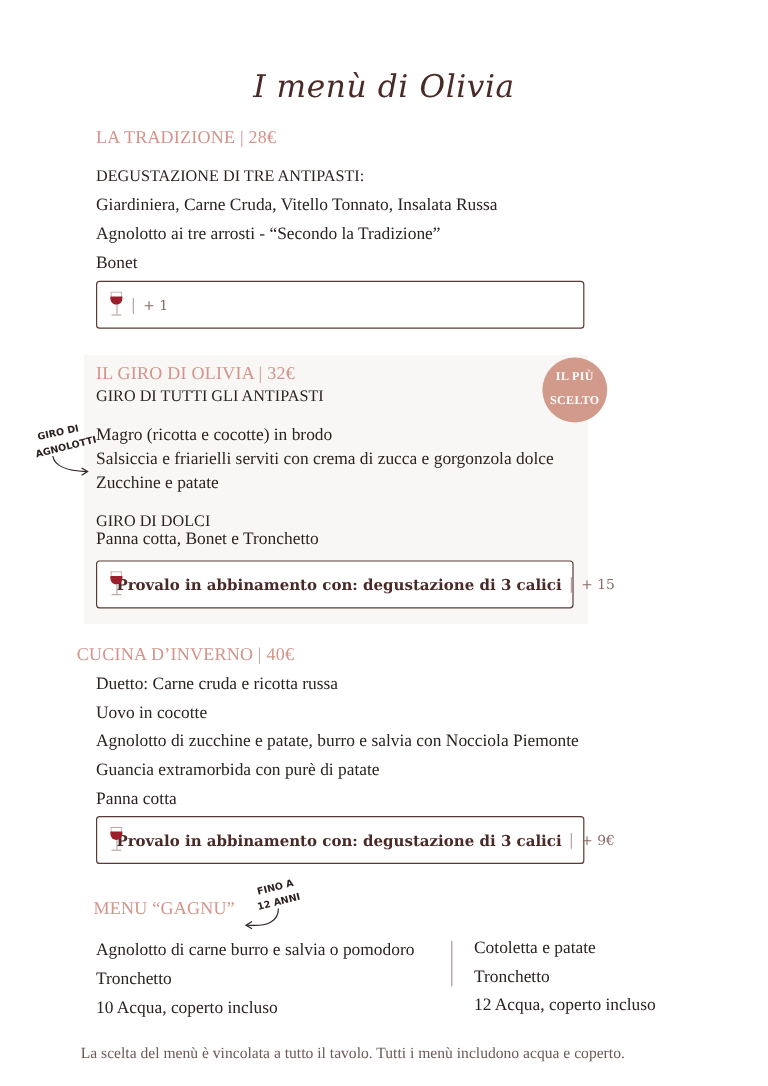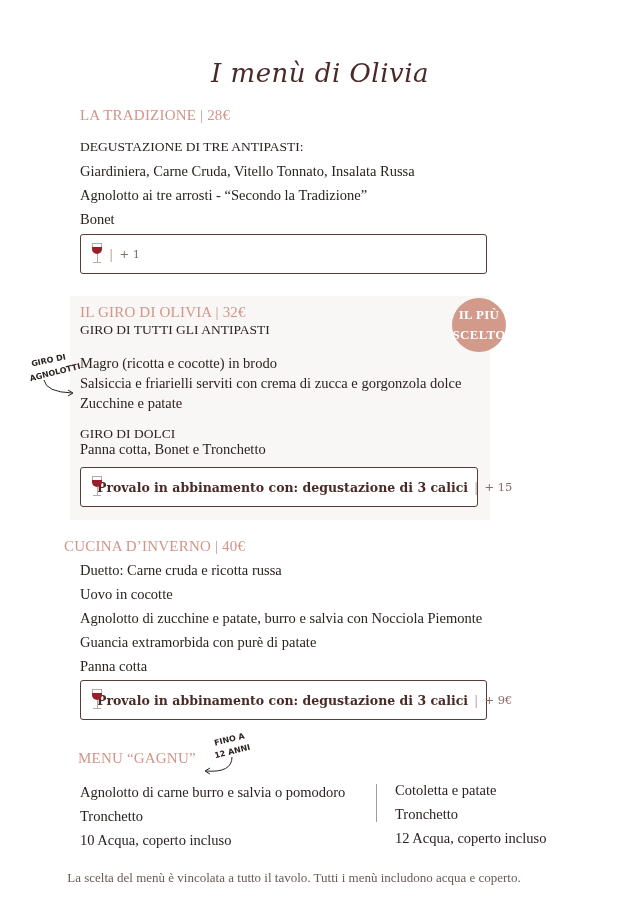--- a/index.html
+++ b/index.html
@@ -16,21 +16,21 @@
   .wine-box .label { font-family:"DejaVu Serif",serif; font-weight:bold; font-size:12.5px; color:#4a2a27; margin-left:6px; white-space:nowrap; }
   .wine-box .sep { color:#b9a8a5; margin:0 6px; font-size:13px; }
   .wine-box .price { font-family:"DejaVu Serif",serif; font-size:11.5px; color:#8a6a66; white-space:nowrap; }
   .glass { width:12px; height:22px; position:relative; }
   .glass .bowl { position:absolute; left:1px; top:0; width:10px; height:10px; border:1px solid #b9a8a5; border-bottom:none; border-radius:0 0 5px 5px; box-sizing:border-box; overflow:hidden; background:#fff; }
   .glass .wine { position:absolute; left:1px; top:4px; width:10px; height:7px; background:#9a1f2a; border-radius:0 0 5px 5px; }
   .glass .stem { position:absolute; left:5.5px; top:11px; width:1px; height:8px; background:#b9a8a5; }
   .glass .base { position:absolute; left:2px; top:19px; width:8px; height:1px; background:#b9a8a5; }
   .panel { left:70px; top:296px; width:420px; height:224px; background:#f9f7f5; }
   .badge { left:452px; top:298px; width:54px; height:54px; border-radius:50%; background:#d29a8a;
-           color:#ffffff; font-family:"Liberation Serif",serif; font-weight:bold; font-size:13px;
+           color:#ffffff; font-family:"Liberation Serif",serif; font-weight:bold; font-size:10px;
            display:flex; flex-direction:column; align-items:center; justify-content:center; line-height:20px; letter-spacing:0.3px; }
   .hand { font-family:"DejaVu Sans",sans-serif; font-weight:bold; font-size:8px; color:#2b2221; white-space:nowrap; }
   .divider { left:376px; top:784px; width:1px; height:38px; background:#a89a97; }
   .footer { left:0; width:588px; top:870px; text-align:center; font-family:"Liberation Serif",serif; font-size:13px; color:#6b5a57; }
 </style>
 </head>
 <body>
 
 <div class="abs title">I menù di Olivia</div>
 

